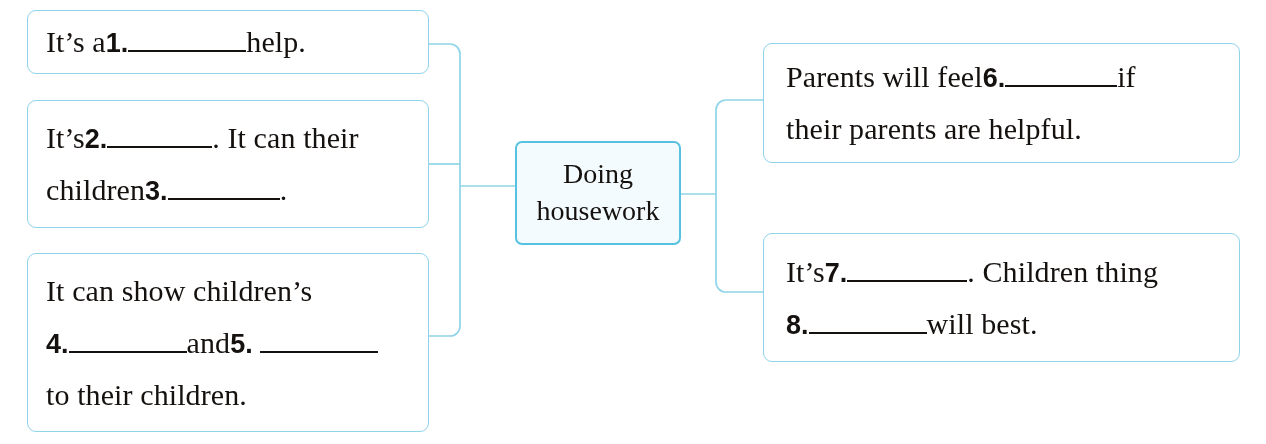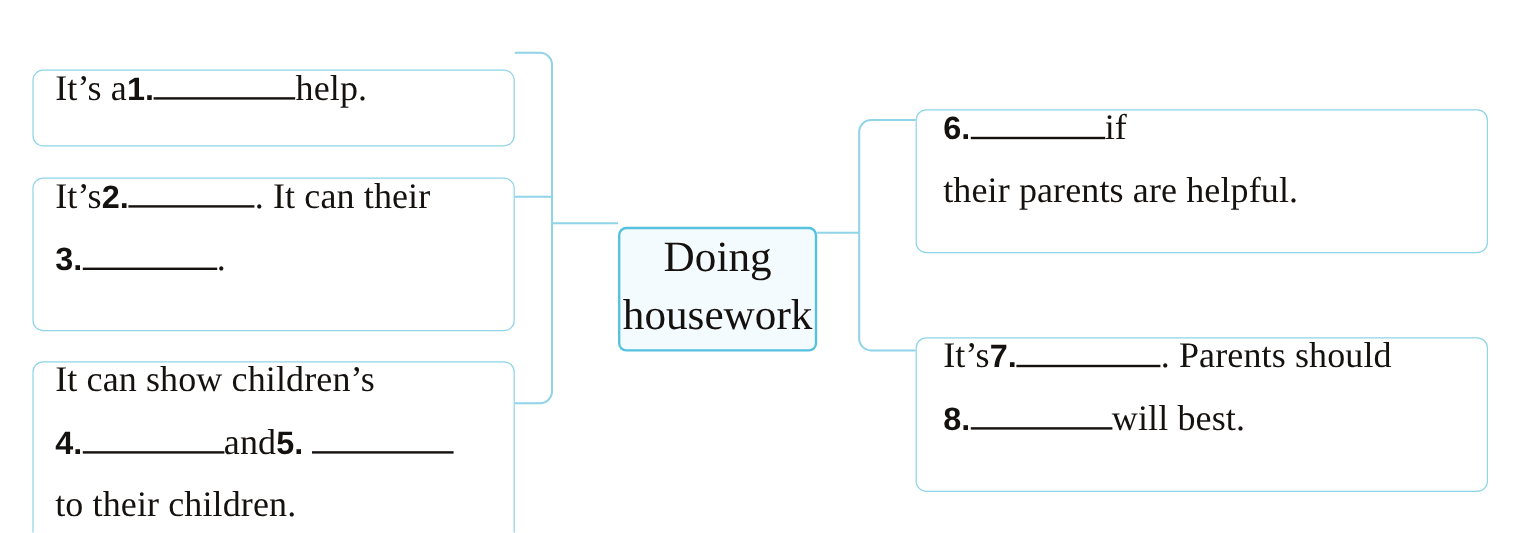--- a/index.html
+++ b/index.html
@@ -26,22 +26,21 @@
     pointer-events: none;
   }
   .node {
     position: absolute;
     box-sizing: border-box;
     background: #ffffff;
     border: 1.6px solid #8fd4e8;
     border-radius: 9px;
     display: flex;
     flex-direction: column;
-    justify-content: flex-start;
-    margin-top: 48px;
+    justify-content: center;
   }
   .node.center {
     border: 2.6px solid #56c2e0;
     background: #f4fbfe;
     align-items: center;
     text-align: center;
     border-radius: 7px;
   }
   .line-row {
     display: flex;
@@ -60,21 +59,21 @@
     font-size: 27px;
     line-height: 1.0;
   }
   .blank {
     display: inline-block;
     border-bottom: 2.4px solid #15110f;
     height: 0.92em;
     vertical-align: baseline;
   }
   .center-txt {
-    font-size: 36px;
+    font-size: 28px;
     line-height: 1.32;
     color: #15110f;
     font-weight: 500;
   }
 
   
   #box-left-1 { left: 27px;  top: 10px;  width: 402px; height: 64px;  padding: 0 0 0 18px; }
   #box-left-2 { left: 27px;  top: 100px; width: 402px; height: 128px; padding: 0 0 0 18px; }
   #box-left-3 { left: 27px;  top: 253px; width: 402px; height: 179px; padding: 0 0 0 18px; }
   #box-center { left: 515px; top: 141px; width: 166px; height: 104px; }
@@ -113,20 +112,21 @@
   </div>
 
   <div class="node" id="box-left-2">
     <div class="line-row row-gap-1">
       <span class="txt">It’s  </span>
       <span class="num">2.</span>
       <span class="blank" style="width:105px"></span>
       <span class="txt">. It can their</span>
     </div>
     <div class="line-row row-gap-2">
+      <span class="txt">children </span>
       <span class="num">3.</span>
       <span class="blank" style="width:112px"></span>
       <span class="txt">.</span>
     </div>
   </div>
 
   <div class="node" id="box-left-3">
     <div class="line-row row-gap-1">
       <span class="txt">It can show children’s</span>
     </div>
@@ -142,35 +142,36 @@
     </div>
   </div>
 
   <div class="node center" id="box-center">
     <div class="center-txt">Doing</div>
     <div class="center-txt">housework</div>
   </div>
 
   <div class="node" id="box-right-1">
     <div class="line-row row-gap-1">
+      <span class="txt">Parents will feel </span>
       <span class="num">6.</span>
       <span class="blank" style="width:112px"></span>
       <span class="txt"> if</span>
     </div>
     <div class="line-row row-gap-2">
       <span class="txt">their parents are helpful.</span>
     </div>
   </div>
 
   <div class="node" id="box-right-2">
     <div class="line-row row-gap-1">
       <span class="txt">It’s  </span>
       <span class="num">7.</span>
       <span class="blank" style="width:120px"></span>
-      <span class="txt">. Parents should</span>
+      <span class="txt">. Children thing</span>
     </div>
     <div class="line-row row-gap-2">
       <span class="num">8.</span>
       <span class="blank" style="width:118px"></span>
       <span class="txt"> will best.</span>
     </div>
   </div>
 
 </div>
 

